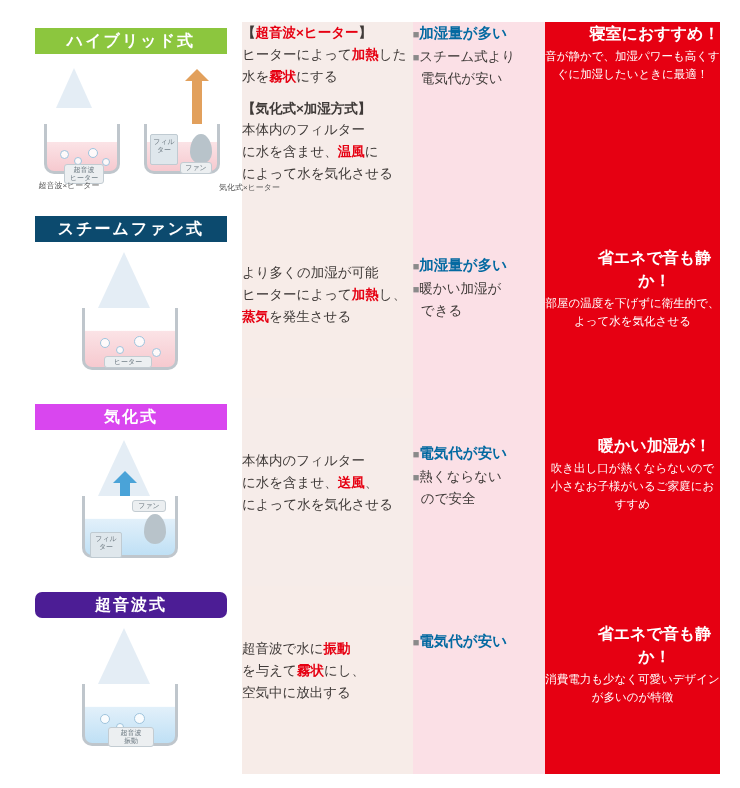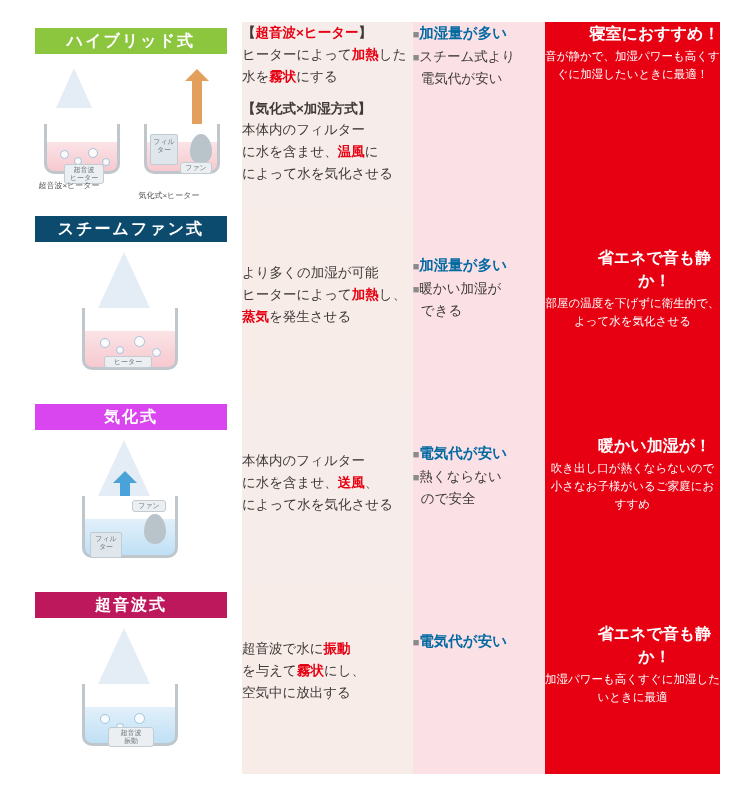--- a/index.html
+++ b/index.html
@@ -71,21 +71,21 @@
     line-height: 26px;
     text-align: center;
     color: #ffffff;
     font-weight: bold;
     font-size: 16px;
     letter-spacing: 2px;
   }
   .badge-green  { background: #8cc63e; }
   .badge-pink   { background: #0c4a6e; }
   .badge-blue   { background: #d946ef; }
-  .badge-orange { background: #be185d; }
+  .badge-orange { background: #4c1d95; border-radius: 7px; }
 
   .art-wrap {
     position: relative;
     height: 152px;
     margin-top: 4px;
   }
   .art-wrap.tall { height: 152px; }
 
   
   .tank {
@@ -239,21 +239,21 @@
             <div class="bubble" style="left:68px; top:90px; width:8px; height:8px;"></div>
             <div class="bubble" style="left:82px; top:100px; width:6px; height:6px;"></div>
             <div class="chip" style="left:44px; top:106px; width:38px;">超音波<br>ヒーター</div>
             <div class="art-caption" style="left:-62px; top:122px;">超音波×ヒーター</div>
 
             <div class="arrow-up" style="left:172px; top:22px; height:44px;"></div>
             <div class="tank" style="left:124px; top:66px; width:76px; height:50px;"></div>
             <div class="filter-block" style="left:130px; top:76px; width:26px; height:26px; padding-top:3px;">フィル<br>ター</div>
             <div class="fan" style="left:170px; top:76px;"></div>
             <div class="chip" style="left:160px; top:104px; width:30px;">ファン</div>
-            <div class="art-caption" style="left:38px; top:132px;">気化式×ヒーター</div>
+            <div class="art-caption" style="left:38px; top:124px;text-align:right;">気化式×ヒーター</div>
           </div>
         </td>
         <td class="cell-method">
           <span class="bracket">【<span class="em-red">超音波×ヒーター</span>】</span><br>
           <span><span>ヒーターによって</span><span class="em-red">加熱</span><span>した</span></span><br>
           <span><span>水を</span><span class="em-red">霧状</span><span>にする</span></span>
           <div style="height:10px"></div>
           <span class="bracket">【気化式×加湿方式】</span><br>
           <span>本体内のフィルター</span><br>
           <span><span>に水を含ませ、</span><span class="em-red">温風</span><span>に</span></span><br>
@@ -352,18 +352,18 @@
           <span><span>を与えて</span><span class="em-red">霧状</span><span>にし、</span></span><br>
           <span>空気中に放出する</span>
         </td>
         <td class="cell-merit">
           <div style="height:44px"></div>
           <span class="merit-line"><span class="sq">■</span><span class="em-red-b">電気代が安い</span></span>
         </td>
         <td class="cell-point">
           <div style="height:36px"></div>
           <span class="point-title">省エネで音も静か！</span>
-          <span class="point-body">加湿パワーも高くすぐに加湿したいときに最適</span>
+          <span class="point-body">消費電力も少なく可愛いデザインが多いのが特徴</span>
         </td>
       </tr>
     </tbody>
   </table>
 </div>
 
 </body></html>

